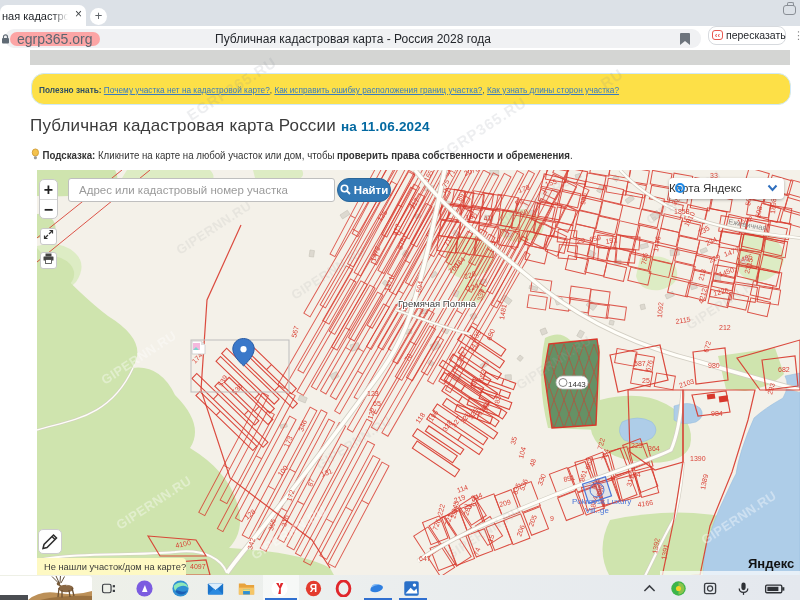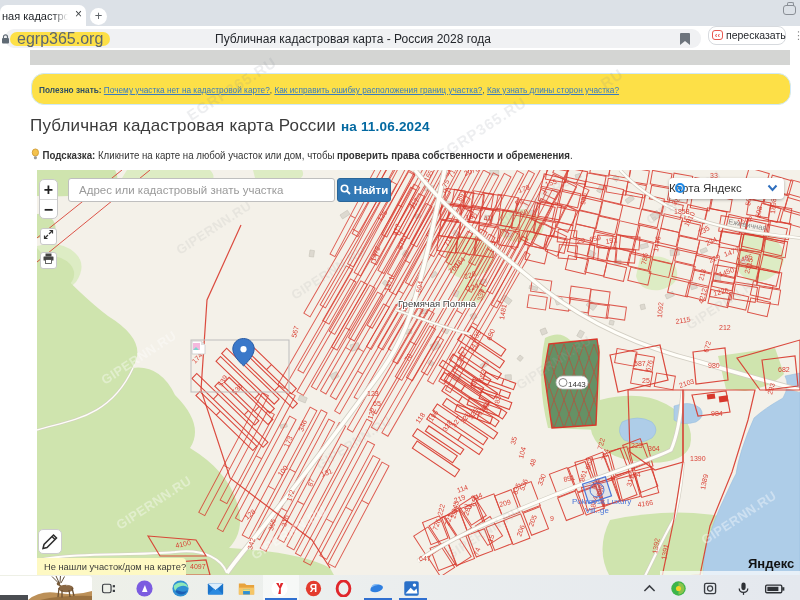--- a/index.html
+++ b/index.html
@@ -5,42 +5,42 @@
 
 .tabstrip{position:absolute;left:0;top:0;width:800px;height:26px;background:#dce1e7}
 .tab{position:absolute;left:0;top:5px;width:86px;height:21px;background:#fff;border-radius:7px 7px 0 0;font-size:11px;color:#1b1f24}
 .tab .t{position:absolute;left:2px;top:4.5px;width:66px;overflow:hidden;white-space:nowrap}
 .tab .x{position:absolute;right:4px;top:2px;color:#3c4043;font-size:12px;font-weight:normal}
 .plus{position:absolute;left:90px;top:8px;width:17px;height:17px;border-radius:50%;background:#fff;color:#5f6368;font-size:13px;text-align:center;line-height:16px}
 .tr-ico{position:absolute;right:4px;top:5px;width:13px;height:10px;border:1.5px solid #8a8f96;border-radius:3px}
 .tr-ico::before{content:"";position:absolute;left:3px;top:-4px;width:5px;height:3px;border:1.5px solid #8a8f96;border-bottom:none;border-radius:2px 2px 0 0}
 .toolbar{position:absolute;left:0;top:26px;width:800px;height:24px;background:#fff}
 .omni{position:absolute;left:5px;top:3px;width:696px;height:19px;background:#f0f1f3;border-radius:9px}
-.chip{position:absolute;left:5px;top:2.5px;height:14px;background:#fde047;border-radius:7px;padding:0 7px;font-size:16px;color:#5c6670;line-height:14px}
+.chip{position:absolute;left:5px;top:2.5px;height:14px;background:#fca5a5;border-radius:7px;padding:0 7px;font-size:14px;color:#5c6670;line-height:14px}
 .ptitle{position:absolute;left:0;top:3px;width:100%;text-align:center;font-size:12px;color:#23262b;line-height:14px}
 .resum{position:absolute;left:708px;top:0px;width:78px;height:19px;background:#fff;border:1px solid #d7dade;border-radius:8px;font-size:10.5px;color:#23262b;line-height:17px;padding-left:17px}
 .resum .ic{position:absolute;left:3px;top:3px;width:11px;height:10px;border:1.3px solid #e8574f;border-radius:3px;color:#e8574f;font-size:8px;line-height:9px;text-align:center;font-weight:bold}
 .dots{position:absolute;left:793px;top:3px;color:#888;font-size:11px;letter-spacing:0}
 
 .band{position:absolute;left:30px;top:50px;width:760px;height:15px;background:#d4d5d3}
 .infobox{position:absolute;left:31px;top:73px;width:760px;height:32px;border:1px solid #cfe9f7;border-radius:13px;background:#fde047}
 .infobox .txt{position:absolute;left:7px;top:10px;font-size:9.5px;color:#2f4f63;white-space:nowrap;transform:scaleX(0.87);transform-origin:0 0}
 .infobox a{color:#3a7bbf;text-decoration:underline;font-weight:normal}
 h1{position:absolute;left:30px;top:116px;font-size:17px;font-weight:normal;color:#3b3b3b;letter-spacing:0.2px}
 h1 small{font-size:13.5px;color:#0369a1;font-weight:bold}
 .hint{position:absolute;left:31px;top:148px;font-size:11px;color:#333;white-space:nowrap;transform:scaleX(0.88);transform-origin:0 0}
 .hint b{font-weight:bold}
 
 .map{position:absolute;left:37px;top:170px;width:763px;height:407px;overflow:hidden;background:#f4f1e9}
 .zoomc{position:absolute;left:2px;top:9px;width:19px;height:40px;background:#fff;border:1px solid #c9c9c9;border-radius:5px;text-align:center;color:#222}
 .zoomc div{height:19.5px;line-height:19px;font-size:16px;font-weight:bold}
 .zoomc .zp{border-bottom:1px solid #d8d8d8}
 .sqbtn{position:absolute;width:17px;height:17px;background:#fff;border:1px solid #c9c9c9;border-radius:3px;text-align:center;line-height:15px;font-size:10px;color:#333}
 .srch{position:absolute;left:31px;top:8px;width:267px;height:24px;background:#fff;border:1px solid #bfbfbf;border-radius:3px;font-size:11.5px;color:#9a9a9a;line-height:22px;padding-left:10px}
-.findb{position:absolute;left:300px;top:8px;width:54px;height:24px;background:#3278b5;border:1px solid #2a6699;border-radius:3px;color:#fff;font-size:11.5px;text-align:center;line-height:22px;font-weight:bold}
+.findb{position:absolute;left:300px;top:8px;width:54px;height:24px;background:#3278b5;border:1px solid #2a6699;border-radius:12px;color:#fff;font-size:11.5px;text-align:center;line-height:22px;font-weight:bold}
 .drop{position:absolute;left:632px;top:8px;width:115px;height:21px;background:#fff;border-radius:4px;box-shadow:0 1px 3px rgba(0,0,0,0.3);font-size:11.5px;color:#333;line-height:20px}
 .radio{position:absolute;left:6px;top:5px;width:10px;height:10px;border:2px solid #1e88e5;border-radius:50%;}
 .radio::after{content:"";position:absolute;left:1px;top:1px;width:4px;height:4px;background:#1e88e5;border-radius:50%}
 .pencil{position:absolute;left:1px;top:359px;width:24px;height:25px;background:#fff;border:1px solid #ccc;border-radius:5px}
 .nfound{position:absolute;left:0px;top:388px;width:149px;height:19px;background:#fef9c3;border-radius:0 4px 0 0;font-size:9.3px;color:#3a3a3a;line-height:19px;padding-left:7px;white-space:nowrap}
 
 .taskbar{position:absolute;left:0;top:575px;width:800px;height:25px;background:linear-gradient(90deg,#eef0e6,#ecefee 40%,#e4e8ee)}
 .sbox{position:absolute;left:0;top:576px;width:92px;height:24px;background:#fff;border-radius:0 3px 0 0}
 .darkc{position:absolute;left:0;top:595px;width:28px;height:5px;background:#4a4d52}
 .tbico{position:absolute;top:579.5px;width:17px;height:17px}
@@ -838,21 +838,21 @@
           <path d="M9.5,1.5 L6,5"></path>
           <path d="M1.5,6.5 V9.5 H4.5"></path>
           <path d="M6.5,1.5 H9.5 V4.5"></path>
         </g>
       </svg></div>
   <div class="sqbtn" style="left:3px;top:82px"><svg width="11" height="11" viewBox="0 0 11 11">
         <rect x="2.5" y="0.5" width="6" height="3" fill="#444"></rect>
         <rect x="0.5" y="3.5" width="10" height="4" rx="0.5" fill="#444"></rect>
         <rect x="2.5" y="6.5" width="6" height="4" fill="#fff" stroke="#444" stroke-width="0.8"></rect>
       </svg></div>
-  <div class="srch">Адрес или кадастровый знать участка</div>
+  <div class="srch">Адрес или кадастровый номер участка</div>
   <div class="findb"><svg width="11" height="11" viewBox="0 0 11 11" style="vertical-align:-1px">
         <circle cx="4.5" cy="4.5" r="3.2" fill="none" stroke="#fff" stroke-width="1.6"></circle>
         <line x1="7" y1="7" x2="10" y2="10" stroke="#fff" stroke-width="1.8"></line>
       </svg> Найти</div>
   <div class="drop"><span class="radio"></span><span style="">Карта Яндекс</span><svg style="position:absolute;right:6px;top:6px" width="11" height="8" viewBox="0 0 11 8">
         <path d="M1.5,1.5 L5.5,6 L9.5,1.5" fill="none" stroke="#2f6fbd" stroke-width="2"></path>
       </svg></div>
   <div class="pencil"><svg width="22" height="23" viewBox="0 0 22 23">
         <g fill="none" stroke="#2e2e2e" stroke-width="1.5">
           <path d="M14.5,5 l3,3 L8,17.5 l-4,1 1,-4 z"></path>

